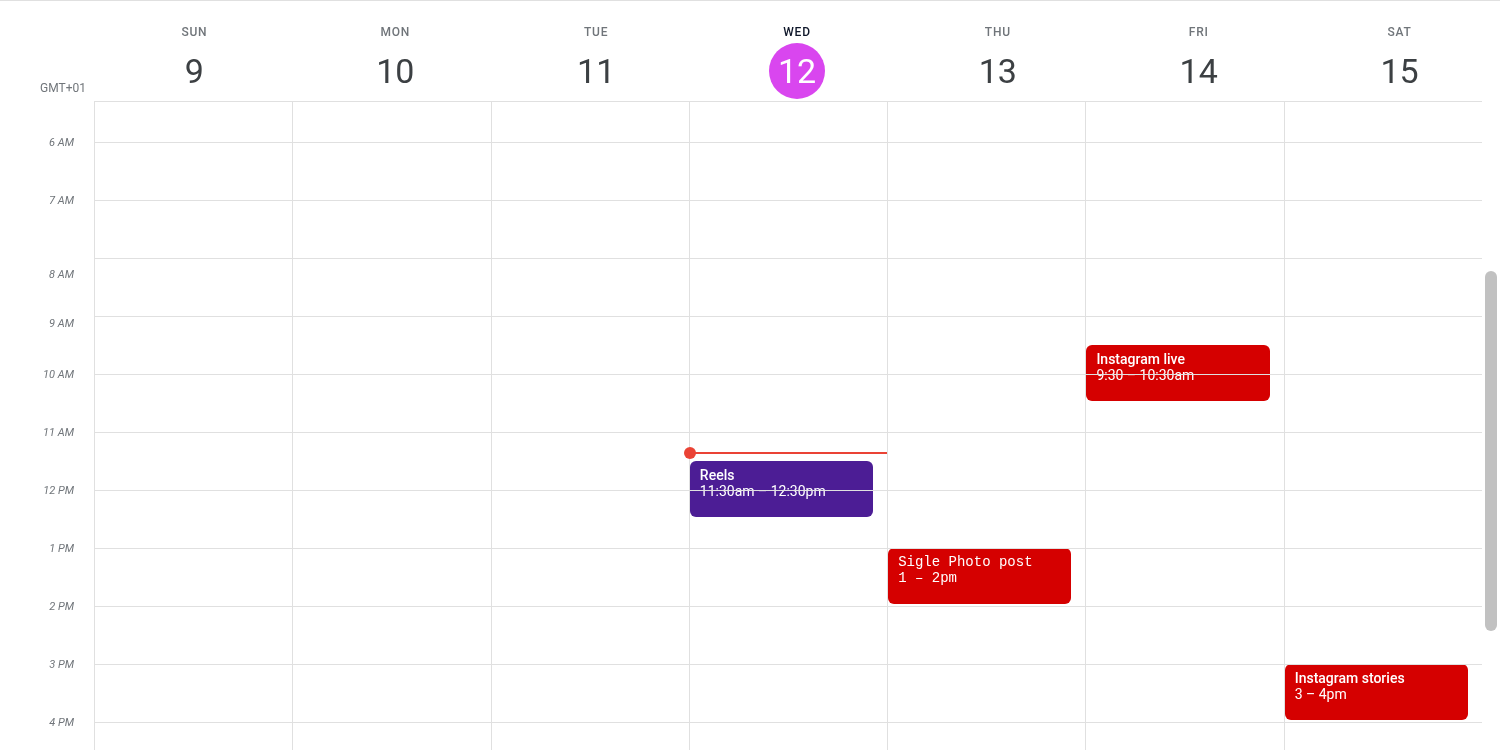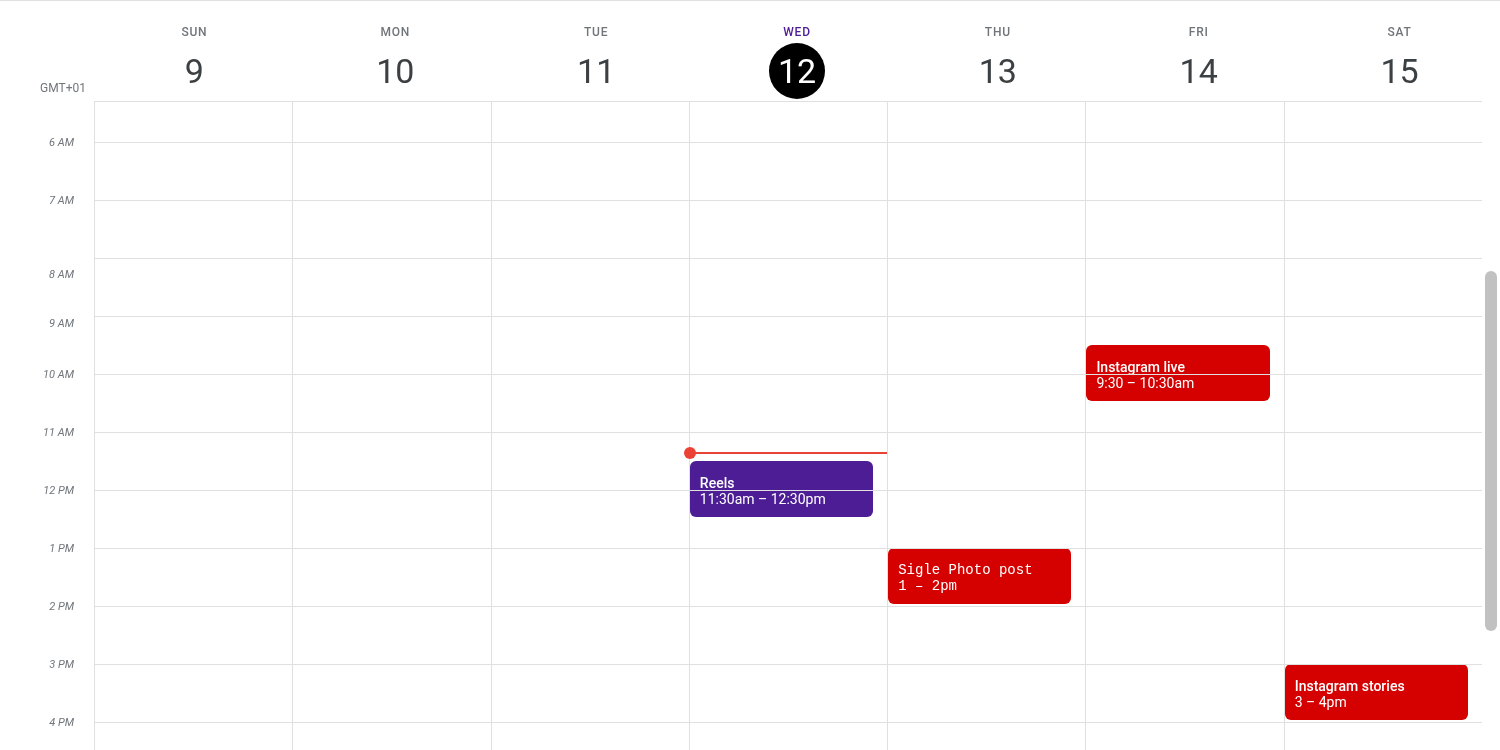--- a/index.html
+++ b/index.html
@@ -6,33 +6,33 @@
   html, body { margin:0; padding:0; height:100%; width:100%; font-family:'Google Sans', Roboto, Arial, sans-serif; background:#fff; color:#3c4043; }
   .app { width:1500px; height:750px; position:relative; overflow:hidden; border-top:1px solid #e0e0e0; }
 
   
   .header { position:absolute; left:0; right:0; top:0; height:100px; display:flex; }
   .gutter-header { width:94px; flex:0 0 94px; display:flex; align-items:flex-end; justify-content:flex-end; padding:0 8px 6px 8px; font-size:12px; color:#70757a; }
   .day-headers { flex:1; display:flex; }
   .day-header { flex:1; display:flex; flex-direction:column; align-items:center; padding-top:24px; cursor:pointer; }
   .dow { font-size:12px; font-weight:500; letter-spacing:0.8px; color:#70757a; }
   .dnum { font-size:34px; font-weight:400; color:#3c4043; margin-top:4px; line-height:46px; width:56px; height:56px; display:flex; align-items:center; justify-content:center; border-radius:50%; }
-  .today .dow { color:#4c1d95; }
-  .today .dnum { background:#000000; color:#fff; }
+  .today .dow { color:#0f172a; }
+  .today .dnum { background:#d946ef; color:#fff; }
 
   
   .grid { position:absolute; left:0; right:18px; top:100px; bottom:0; overflow:hidden; }
   .time-gutter { position:absolute; left:0; top:0; bottom:0; width:94px;font-style:italic; }
   .time-label { position:absolute; right:20px; font-size:11px; color:#70757a; transform:translateY(-50%); }
 
   .cols { position:absolute; left:94px; right:0; top:0; bottom:0; display:flex; }
   .col { flex:1; position:relative; border-left:1px solid #e0e0e0; }
   .hour-line { position:absolute; left:94px; right:0; height:0; border-top:1px solid #e0e0e0; }
 
-  .event { position:absolute; left:0; right:14px; background:#d50000; color:#fff; border-radius:6px; padding:14px 10px; overflow:hidden; cursor:pointer; }
+  .event { position:absolute; left:0; right:14px; background:#d50000; color:#fff; border-radius:6px; padding:6px 10px; overflow:hidden; cursor:pointer; }
   .event .title { font-size:14px; font-weight:500; }
   .event .time { font-size:14px; font-weight:400; }
 
   .now-line { position:absolute; left:0; right:0; height:0; border-top:2px solid #ea4335; }
   .now-dot { position:absolute; width:12px; height:12px; background:#ea4335; border-radius:50%; left:-6px; top:-7px; }
 
   
   .scroll-track { position:absolute; right:0; top:100px; bottom:0; width:18px; background:transparent; }
   .scroll-thumb { position:absolute; right:3px; width:12px; background:#c1c1c1; border-radius:6px; }
 

